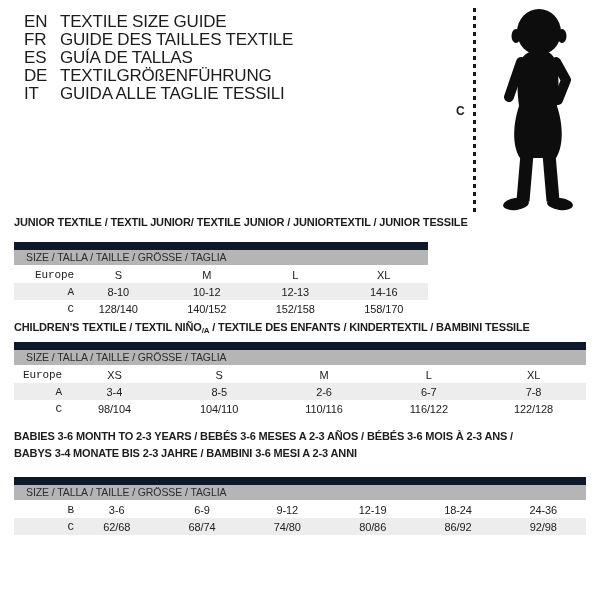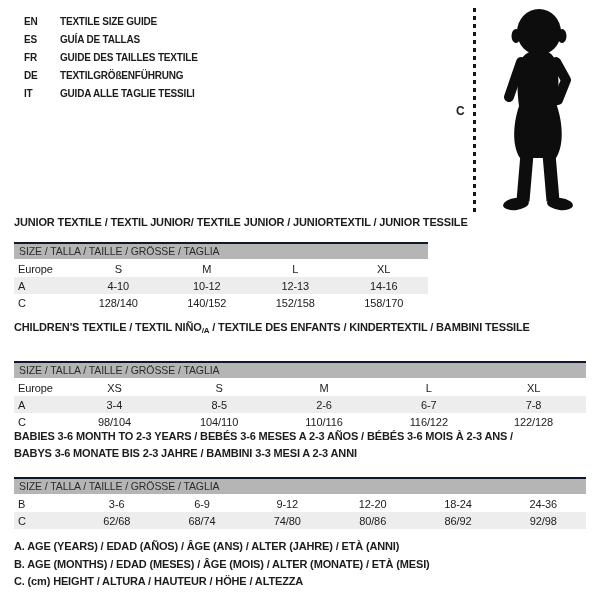--- a/index.html
+++ b/index.html
@@ -5,79 +5,79 @@
   html,body{margin:0;padding:0;}
   body{
     width:600px;height:600px;background:#ffffff;
     font-family:"Liberation Sans","DejaVu Sans",sans-serif;
     color:#1c1c1c;overflow:hidden;
   }
   .page{position:relative;width:600px;height:600px;background:#fff;}
 
   
   .lang-block{position:absolute;left:24px;top:13px;}
-  .lang-row{display:flex;line-height:18px;font-weight:bold;font-size:10px;letter-spacing:-0.2px;}
+  .lang-row{display:flex;line-height:18px;font-weight:normal;font-size:17px;letter-spacing:-0.2px;}
   .lang-code{width:36px;flex:0 0 36px;}
 
   
   .measure-line{
     position:absolute;left:473px;top:8px;width:3px;height:204px;
     background:repeating-linear-gradient(to bottom,#161616 0 4px,transparent 4px 8px);
   }
   .measure-label{position:absolute;left:456px;top:104px;font-size:12px;font-weight:bold;}
   .baby{position:absolute;left:487px;top:6px;}
 
   
   .section{position:absolute;left:14px;}
   .s1{top:216px;width:414px;}
   .s2{top:321px;width:572px;}
   .s3{top:428px;width:572px;}
   .sec-title{font-size:11px;font-weight:bold;line-height:13px;letter-spacing:-0.15px;white-space:nowrap;}
   .s1 .sec-title{margin-bottom:13px;}
-  .s2 .sec-title{margin-bottom:24px;}
+  .s2 .sec-title{margin-bottom:5px;}
   .s3 .sec-title{line-height:17px;margin-bottom:15px;}
   .sub{font-size:8px;vertical-align:-2px;}
 
   .size-bar{
-    height:15px;background:#b5b5b5;border-top:2px solid #0f172a;
-    font-size:10.5px;line-height:15px;padding-left:5px;color:#2b2b2b;
+    height:15px;background:#b5b5b5;border-top:8px solid #0f172a;
+    font-size:10.5px;line-height:15px;padding-left:12px;color:#2b2b2b;
     letter-spacing:-0.1px;
   }
   table.t{width:100%;border-collapse:collapse;table-layout:fixed;margin-top:1px;}
   table.t td{
     font-size:11px;height:17px;padding:0;text-align:center;
     vertical-align:middle;letter-spacing:-0.1px;color:#202020;
   }
-  table.t td.label{text-align:left;padding-left:4px;}
+  table.t td.label{text-align:right;padding-left:4px;font-family:Liberation Mono, monospace;}
   .t1 td.label{width:56px;}
   .t2 td.label{width:44px;}
   .t3 td.label{width:56px;}
   table.t tr.alt{background:#ededed;}
 
   
   .legend{position:absolute;left:14px;top:538px;}
   .legend-line{font-size:11px;font-weight:bold;line-height:17.5px;letter-spacing:-0.15px;white-space:nowrap;}
 </style>
 </head>
 <body>
 
 <div class="page">
 
   <div class="lang-block">
     <div class="lang-row">
       <span class="lang-code">EN</span>
       <span class="lang-title">TEXTILE SIZE GUIDE</span>
     </div>
     <div class="lang-row">
+      <span class="lang-code">FR</span>
+      <span class="lang-title">GUIDE DES TAILLES TEXTILE</span>
+    </div>
+    <div class="lang-row">
       <span class="lang-code">ES</span>
       <span class="lang-title">GUÍA DE TALLAS</span>
-    </div>
-    <div class="lang-row">
-      <span class="lang-code">FR</span>
-      <span class="lang-title">GUIDE DES TAILLES TEXTILE</span>
     </div>
     <div class="lang-row">
       <span class="lang-code">DE</span>
       <span class="lang-title">TEXTILGRÖßENFÜHRUNG</span>
     </div>
     <div class="lang-row">
       <span class="lang-code">IT</span>
       <span class="lang-title">GUIDA ALLE TAGLIE TESSILI</span>
     </div>
   </div>
@@ -106,21 +106,21 @@
         <tbody>
           <tr>
             <td class="label">Europe</td>
             <td>S</td>
             <td>M</td>
             <td>L</td>
             <td>XL</td>
           </tr>
           <tr class="alt">
             <td class="label">A</td>
-            <td>4-10</td>
+            <td>8-10</td>
             <td>10-12</td>
             <td>12-13</td>
             <td>14-16</td>
           </tr>
           <tr>
             <td class="label">C</td>
             <td>128/140</td>
             <td>140/152</td>
             <td>152/158</td>
             <td>158/170</td>
@@ -158,46 +158,41 @@
             <td>116/122</td>
             <td>122/128</td>
           </tr>
         </tbody>
       </table>
   </div>
 
   <div class="section s3">
     <div class="sec-title">
       <div>BABIES 3-6 MONTH TO 2-3 YEARS / BEBÉS 3-6 MESES A 2-3 AÑOS / BÉBÉS 3-6 MOIS À 2-3 ANS /</div>
-      <div>BABYS 3-6 MONATE BIS 2-3 JAHRE / BAMBINI 3-3 MESI A 2-3 ANNI</div>
+      <div>BABYS 3-4 MONATE BIS 2-3 JAHRE / BAMBINI 3-6 MESI A 2-3 ANNI</div>
     </div>
     <div class="size-bar">SIZE / TALLA / TAILLE / GRÖSSE / TAGLIA</div>
     <table class="t t3">
         <tbody>
           <tr>
             <td class="label">B</td>
             <td>3-6</td>
             <td>6-9</td>
             <td>9-12</td>
-            <td>12-20</td>
+            <td>12-19</td>
             <td>18-24</td>
             <td>24-36</td>
           </tr>
           <tr class="alt">
             <td class="label">C</td>
             <td>62/68</td>
             <td>68/74</td>
             <td>74/80</td>
             <td>80/86</td>
             <td>86/92</td>
             <td>92/98</td>
           </tr>
         </tbody>
       </table>
   </div>
 
-  <div class="legend">
-    <div class="legend-line">A. AGE (YEARS) / EDAD (AÑOS) / ÂGE (ANS) / ALTER (JAHRE) / ETÀ (ANNI)</div>
-    <div class="legend-line">B. AGE (MONTHS) / EDAD (MESES) / ÂGE (MOIS) / ALTER (MONATE) / ETÀ (MESI)</div>
-    <div class="legend-line">C. (cm) HEIGHT / ALTURA / HAUTEUR / HÖHE / ALTEZZA</div>
-  </div>
 
 </div>
 
 </body></html>

